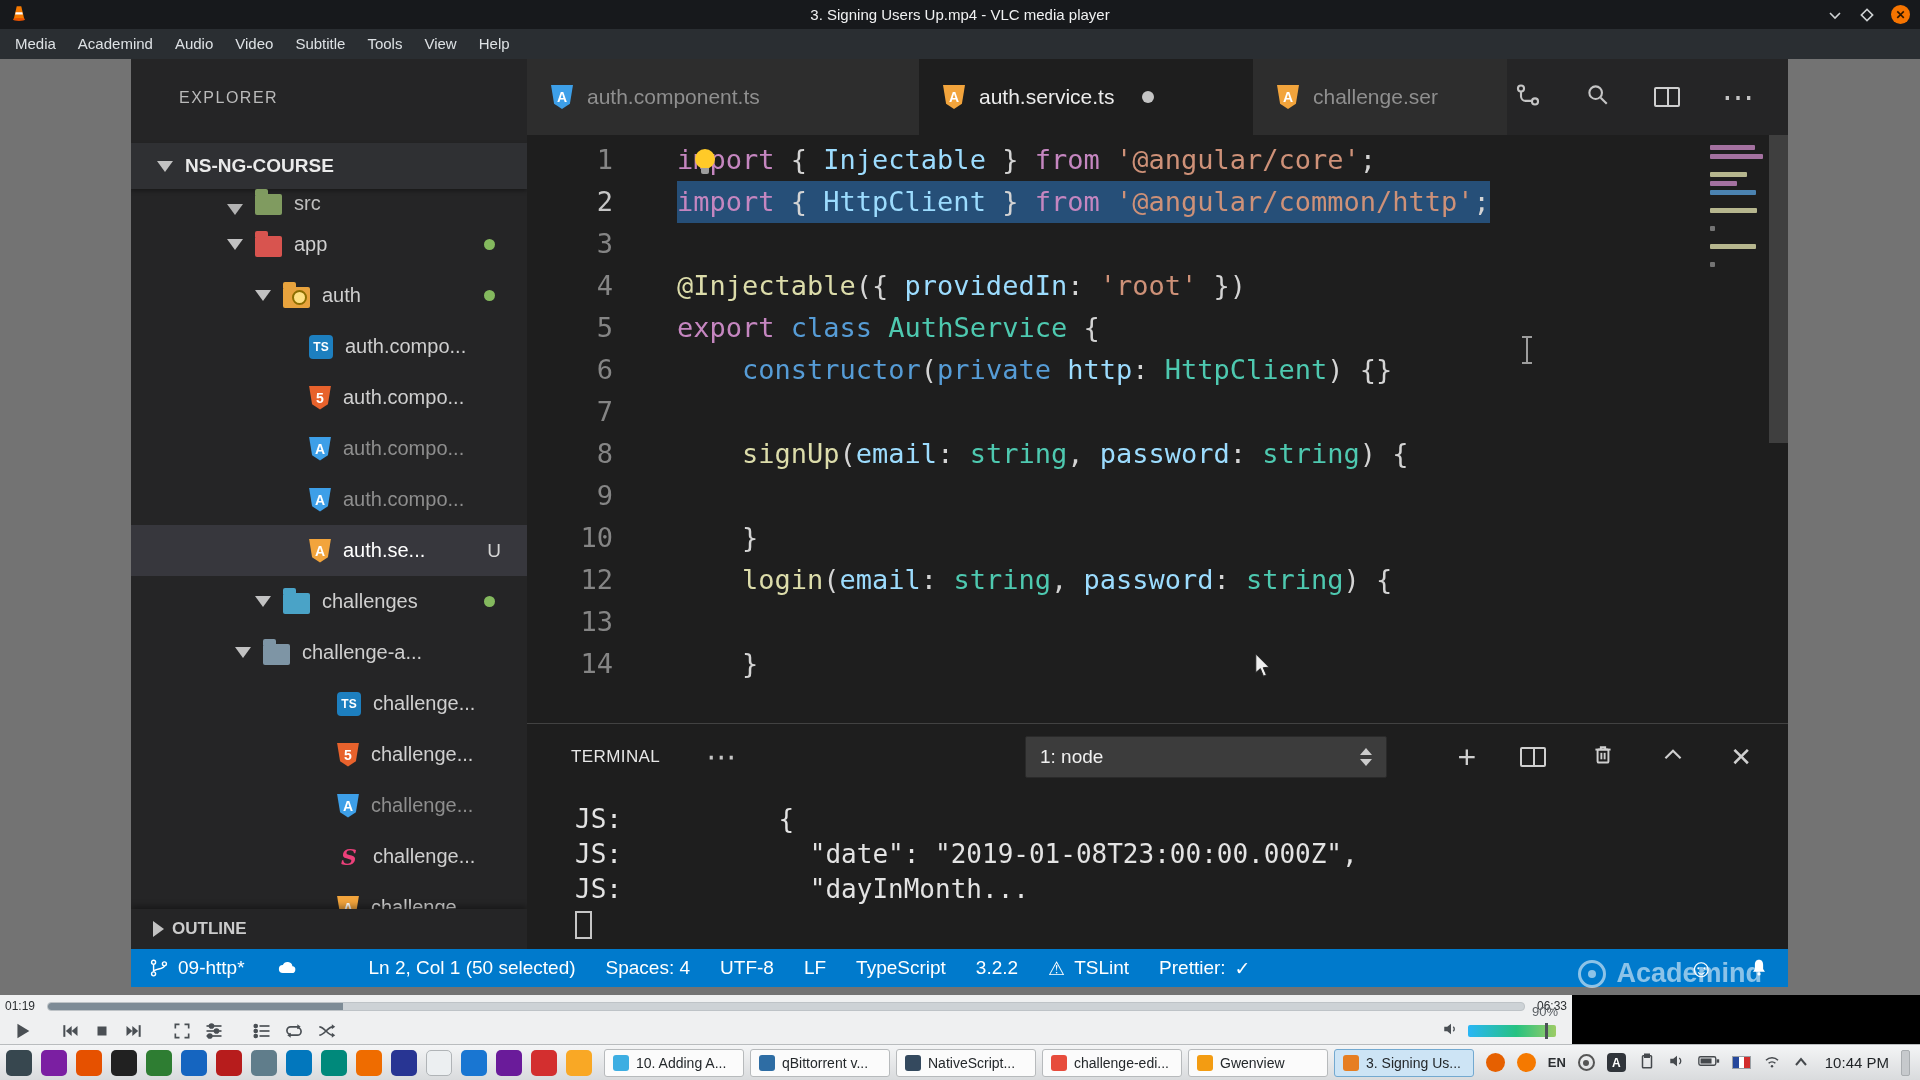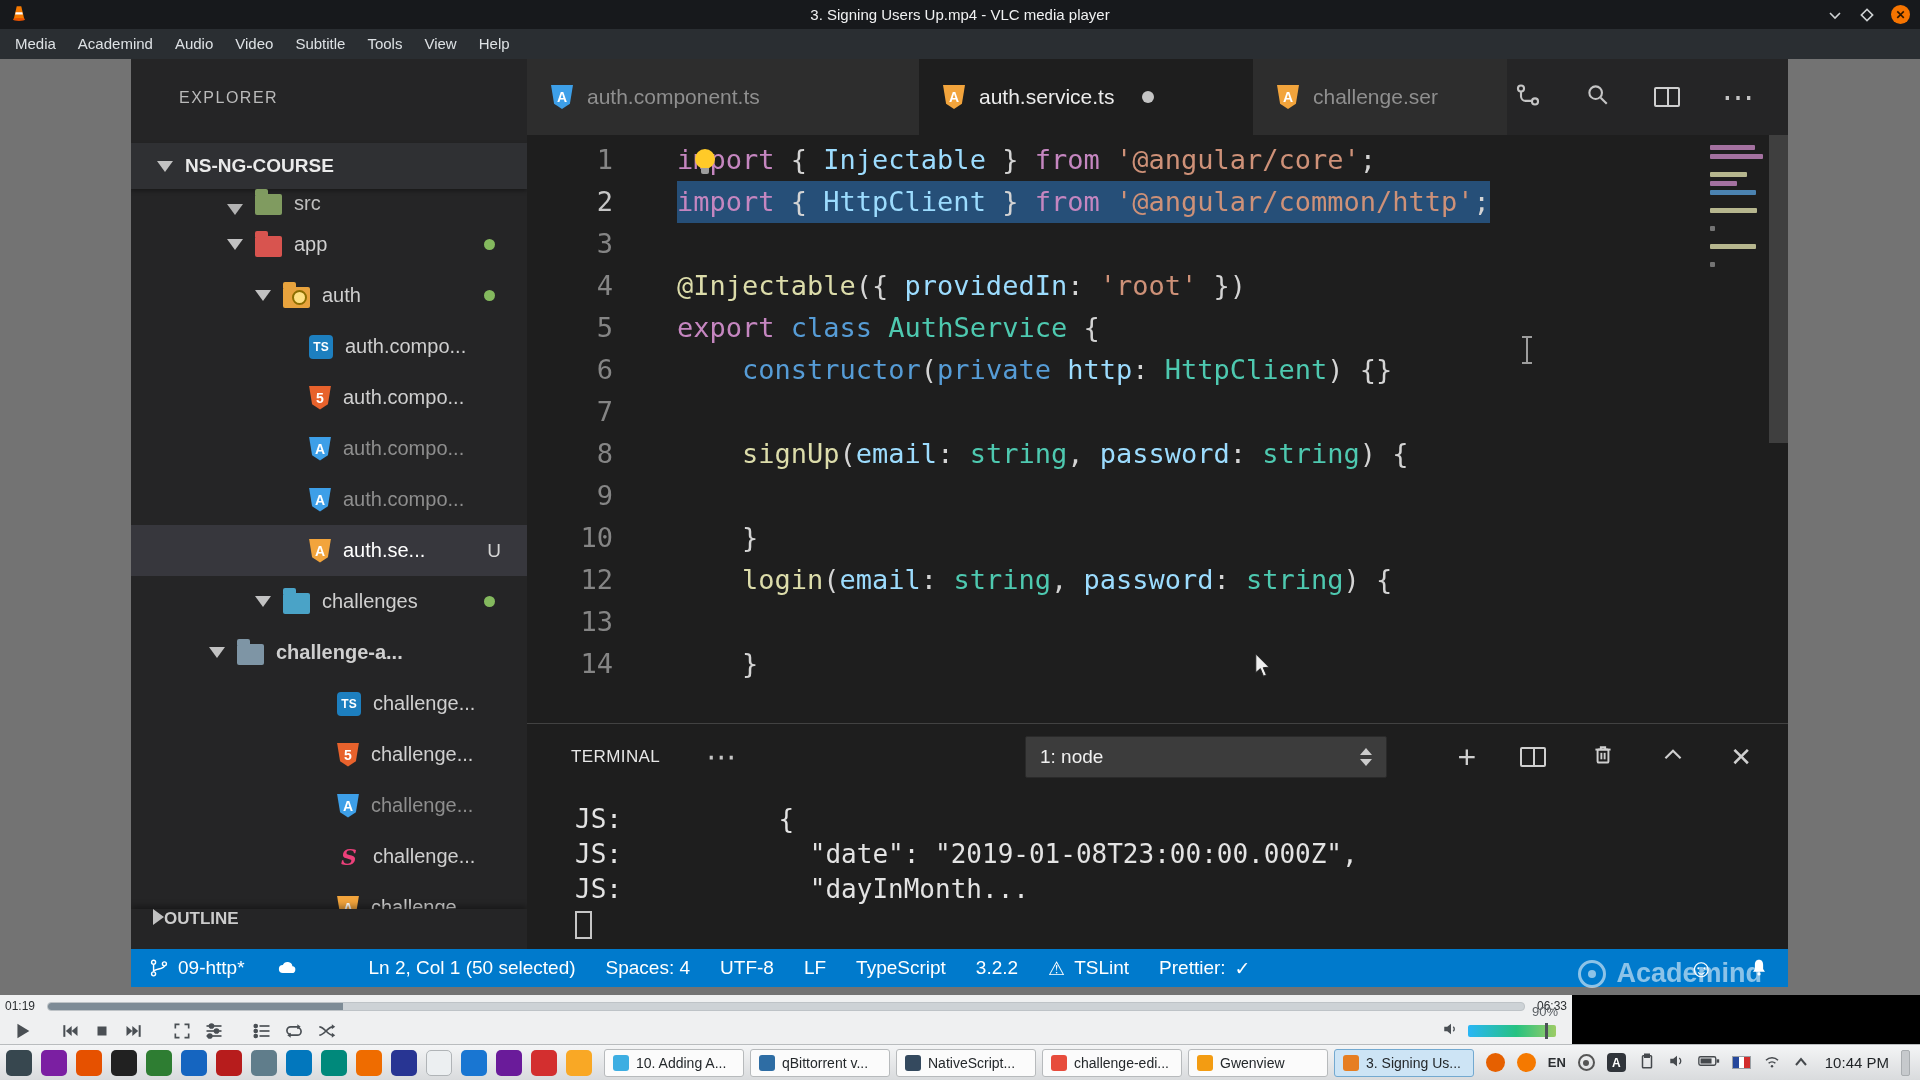--- a/index.html
+++ b/index.html
@@ -31,21 +31,21 @@
   .tree{position:absolute;top:130px;bottom:40px;left:0;right:0;overflow:hidden}
   .trow{height:51px;display:flex;align-items:center;gap:12px;font-size:20px;color:#cfcfcf;white-space:nowrap;cursor:pointer}
   .trow.selected{background:#37373d;color:#fff}
   .trow.dim .tlabel{color:#8e8e8e}
   .trow.partial-top{height:30px;overflow:hidden;align-items:flex-end;padding-bottom:4px;opacity:.9}
   .tw{width:0;height:0;flex:none}
   .tw.down{border-left:8px solid transparent;border-right:8px solid transparent;border-top:11px solid #c2c2c2}
   .tw.right{border-top:8px solid transparent;border-bottom:8px solid transparent;border-left:11px solid #c2c2c2}
   .git-dot{width:11px;height:11px;border-radius:50%;background:#84b95e;margin-left:auto;margin-right:32px;flex:none}
   .badge-u{margin-left:auto;margin-right:26px;font-size:19px;color:#d4d4d4}
-  .outline-row{position:absolute;bottom:0;left:0;right:0;height:40px;display:flex;align-items:flex-start;gap:0;padding-left:22px;background:#252526;color:#cccccc;font-weight:bold;font-size:17px;box-shadow:0 -3px 6px rgba(0,0,0,.35)}
+  .outline-row{position:absolute;bottom:0;left:0;right:0;height:40px;display:flex;align-items:center;gap:8px;padding-left:22px;background:#252526;color:#cccccc;font-weight:bold;font-size:17px;box-shadow:0 -3px 6px rgba(0,0,0,.35)}
 
   
   .fic{flex:none;display:flex;align-items:center;justify-content:center;color:#fff;font-weight:bold}
   .fic.ts{width:24px;height:24px;border-radius:4px;background:#1d7fbf;font-size:12px}
   .fic.ts::after{content:"TS"}
   .shield{width:22px;height:24px;clip-path:polygon(0 0,100% 0,86% 78%,50% 100%,14% 78%);font-size:14px}
   .fic.html{background:#e8622c}.fic.html::after{content:"5"}
   .fic.ng-blue{background:#3d9fe8}.fic.ng-blue::after{content:"A"}
   .fic.ng-orange{background:#f2a43c}.fic.ng-orange::after{content:"A"}
   .fic.scss{width:24px;height:24px;color:#ec407a;font-family:"DejaVu Serif",serif;font-style:italic;font-size:22px}
@@ -241,21 +241,21 @@
                 <span class="fic shield ng-orange"></span>
                 <span class="tlabel">auth.se...</span>
                 <span class="badge-u">U</span>
               </div>
               <div class="trow" style="padding-left: 124px;">
                 <span class="tw down"></span>
                 <span class="fic folder" style="background: rgb(74, 163, 199);"></span>
                 <span class="tlabel">challenges</span>
                 <span class="git-dot"></span>
               </div>
-              <div class="trow" style="padding-left: 78px; font-weight: bold;">
+              <div class="trow" style="padding-left: 104px;">
                 <span class="tw down"></span>
                 <span class="fic folder" style="background: rgb(126, 149, 165);"></span>
                 <span class="tlabel">challenge-a...</span>
               </div>
               <div class="trow" style="padding-left: 206px;">
                 <span class="fic ts"></span>
                 <span class="tlabel">challenge...</span>
               </div>
               <div class="trow" style="padding-left: 206px;">
                 <span class="fic shield html"></span>

